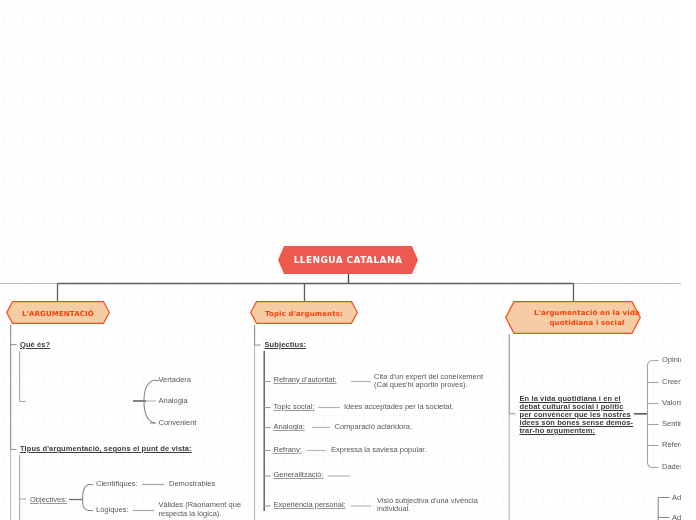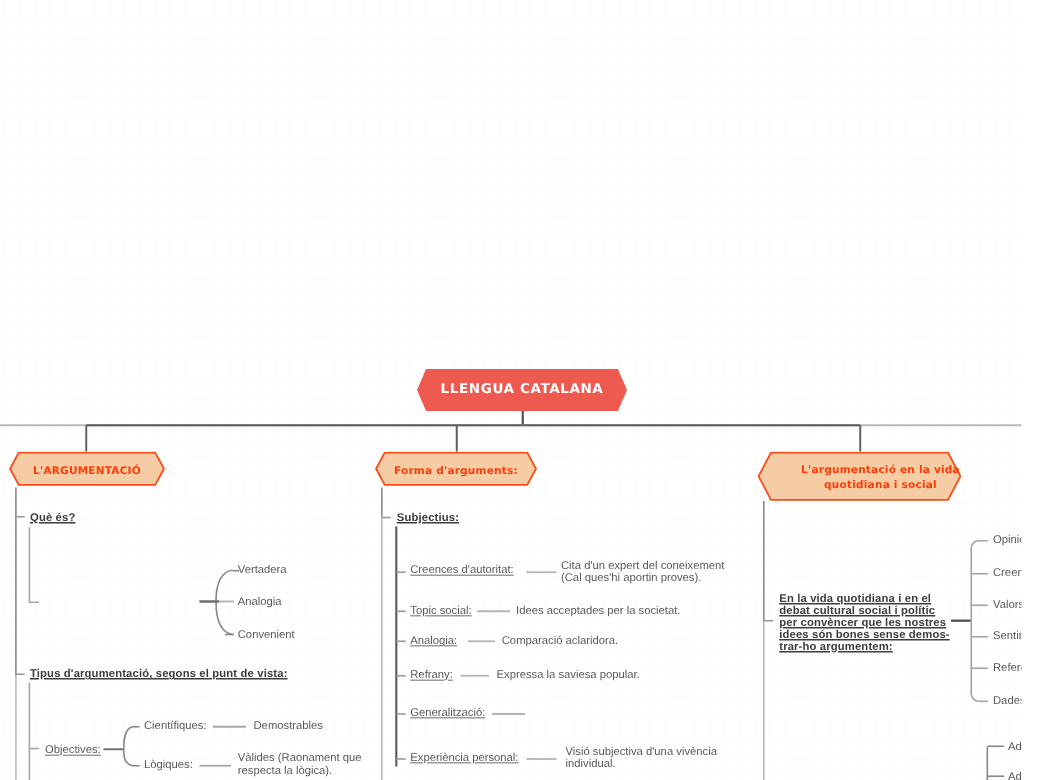--- a/index.html
+++ b/index.html
@@ -147,21 +147,21 @@
     <svg viewBox="0 0 104 23" preserveAspectRatio="none">
       <polygon points="6.5,0.7 97.5,0.7 103.3,11.5 97.5,22.3 6.5,22.3 0.7,11.5" fill="#f5cca4" stroke="#fb4a18" stroke-width="1.2"></polygon>
     </svg>
     <span class="lbl">L'ARGUMENTACIÓ</span>
   </div>
 
   <div class="hex branch" id="branch2-node">
     <svg viewBox="0 0 108 23" preserveAspectRatio="none">
       <polygon points="6.5,0.7 101.5,0.7 107.3,11.5 101.5,22.3 6.5,22.3 0.7,11.5" fill="#f5cca4" stroke="#fb4a18" stroke-width="1.2"></polygon>
     </svg>
-    <span class="lbl">Forma d'arguments:</span>
+    <span class="lbl">Topic d'arguments:</span>
   </div>
 
   <div class="hex branch" id="branch3-node">
     <svg viewBox="0 0 136 33" preserveAspectRatio="none">
       <polygon points="9,0.7 127,0.7 135.3,16.5 127,32.3 9,32.3 0.7,16.5" fill="#f5cca4" stroke="#fb4a18" stroke-width="1.2"></polygon>
     </svg>
     <span class="lbl">L'argumentació en la vida
 quotidiana i social</span>
   </div>
 
@@ -172,21 +172,21 @@
   <span class="t b" style="left:20px;top:445px">Tipus d'argumentació, segons el punt de vista:</span>
   <span class="t u" style="left:30px;top:495.5px">Objectives:</span>
   <span class="t" style="left:96px;top:480px">Científiques:</span>
   <span class="t" style="left:169px;top:480px">Demostrables</span>
   <span class="t" style="left:96px;top:506px">Lògiques:</span>
   <span class="t" style="left:158.5px;top:501px">Vàlides (Raonament que
 respecta la lògica).</span>
 
   <span class="t b" style="left:264.5px;top:340.5px">Subjectius:</span>
 
-  <span class="t u" style="left:273.5px;top:375.5px">Creences d'autoritat:</span>
+  <span class="t u" style="left:273.5px;top:375.5px">Refrany d'autoritat:</span>
   <span class="t" style="left:374px;top:372.5px">Cita d'un expert del coneixement
 (Cal ques'hi aportin proves).</span>
 
   <span class="t u" style="left:273.5px;top:402.5px">Topic social:</span>
   <span class="t" style="left:344px;top:402.5px">Idees acceptades per la societat.</span>
 
   <span class="t u" style="left:273.5px;top:423px">Analogia:</span>
   <span class="t" style="left:334.5px;top:423px">Comparació aclaridora.</span>
 
   <span class="t u" style="left:273.5px;top:445.5px">Refrany:</span>

